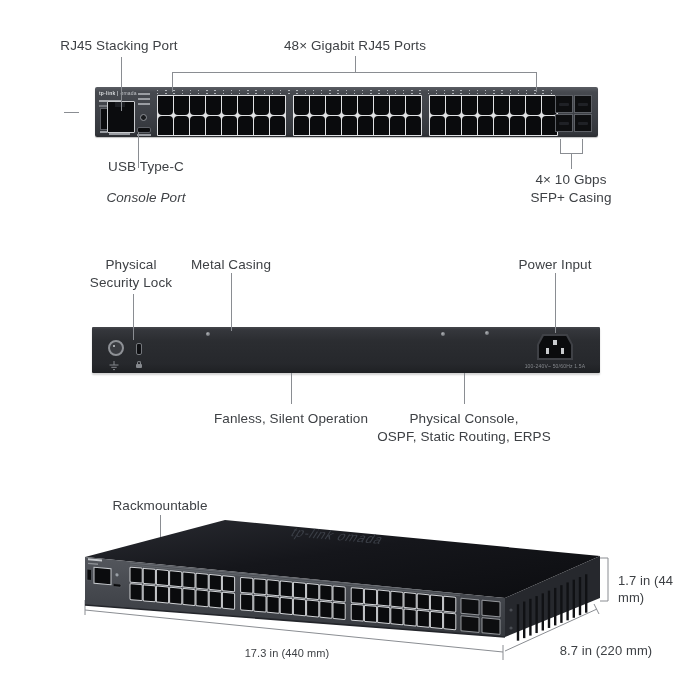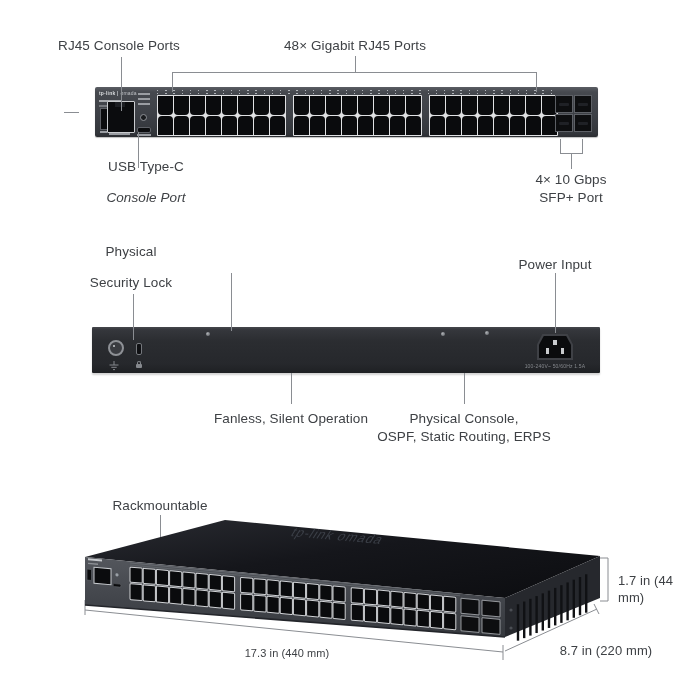--- a/index.html
+++ b/index.html
@@ -59,21 +59,21 @@
   .rating{position:absolute;left:410px;top:36px;width:106px;font-size:5px;color:#85888d;text-align:center;letter-spacing:.2px;white-space:nowrap;}
 
   
   #persp-svg{position:absolute;left:0;top:488px;z-index:1;}
 </style>
 </head>
 <body>
 
 <div id="canvas">
 
-  <div class="lbl" style="left:39px;top:37px;width:160px;">RJ45 Console Ports</div>
+  <div class="lbl" style="left:39px;top:37px;width:160px;">RJ45 Stacking Port</div>
   <div class="lbl" style="left:255px;top:37px;width:200px;">48× Gigabit RJ45 Ports</div>
 
   <div class="lline vline" style="left:121px;top:57px;height:54px;"></div>
   <div class="lline vline" style="left:355px;top:56px;height:16px;"></div>
   <div class="lline hline" style="left:172px;top:72px;width:365px;"></div>
   <div class="lline vline" style="left:172px;top:72px;height:20px;"></div>
   <div class="lline vline" style="left:536px;top:72px;height:20px;"></div>
   <div class="lline hline" style="left:64px;top:112px;width:15px;"></div>
 
   <div class="sw-front">
@@ -158,24 +158,25 @@
 
   <div class="lline vline" style="left:138px;top:132px;height:36px;"></div>
   <div class="lbl" style="left:86px;top:158px;width:120px;">USB Type-C</div>
   <div class="lbl" style="left:86px;top:189px;width:120px;font-style:italic;">Console Port</div>
 
   <div class="lline vline" style="left:560px;top:139px;height:14px;"></div>
   <div class="lline vline" style="left:582px;top:139px;height:14px;"></div>
   <div class="lline hline" style="left:560px;top:153px;width:23px;"></div>
   <div class="lline vline" style="left:571px;top:153px;height:16px;"></div>
   <div class="lbl" style="left:511px;top:171px;width:120px;">4× 10 Gbps</div>
-  <div class="lbl" style="left:511px;top:189px;width:120px;">SFP+ Port</div>
-
-  <div class="lbl" style="left:61px;top:243px;width:140px;text-align:center;">Physical</div>
+  <div class="lbl" style="left:511px;top:189px;width:120px;">SFP+ Casing</div>
+
+  <div class="lbl" style="left:61px;top:256px;width:140px;text-align:center;">Physical</div>
   <div class="lbl" style="left:61px;top:274px;width:140px;">Security Lock</div>
+  <div class="lbl" style="left:161px;top:256px;width:140px;">Metal Casing</div>
   <div class="lbl" style="left:485px;top:256px;width:140px;">Power Input</div>
 
   <div class="lline vline" style="left:133px;top:294px;height:46px;"></div>
   <div class="lline vline" style="left:231px;top:273px;height:58px;"></div>
   <div class="lline vline" style="left:555px;top:273px;height:60px;"></div>
 
   <div class="sw-rear">
     <div class="gscrew"></div>
     <svg width="14" height="10" style="position:absolute;left:15px;top:34px;">
       <path d="M7 0 V4 M2.5 4 H11.5 M4.3 6.3 H9.7 M6 8.6 H8" stroke="#85888d" stroke-width="1" fill="none"></path>

